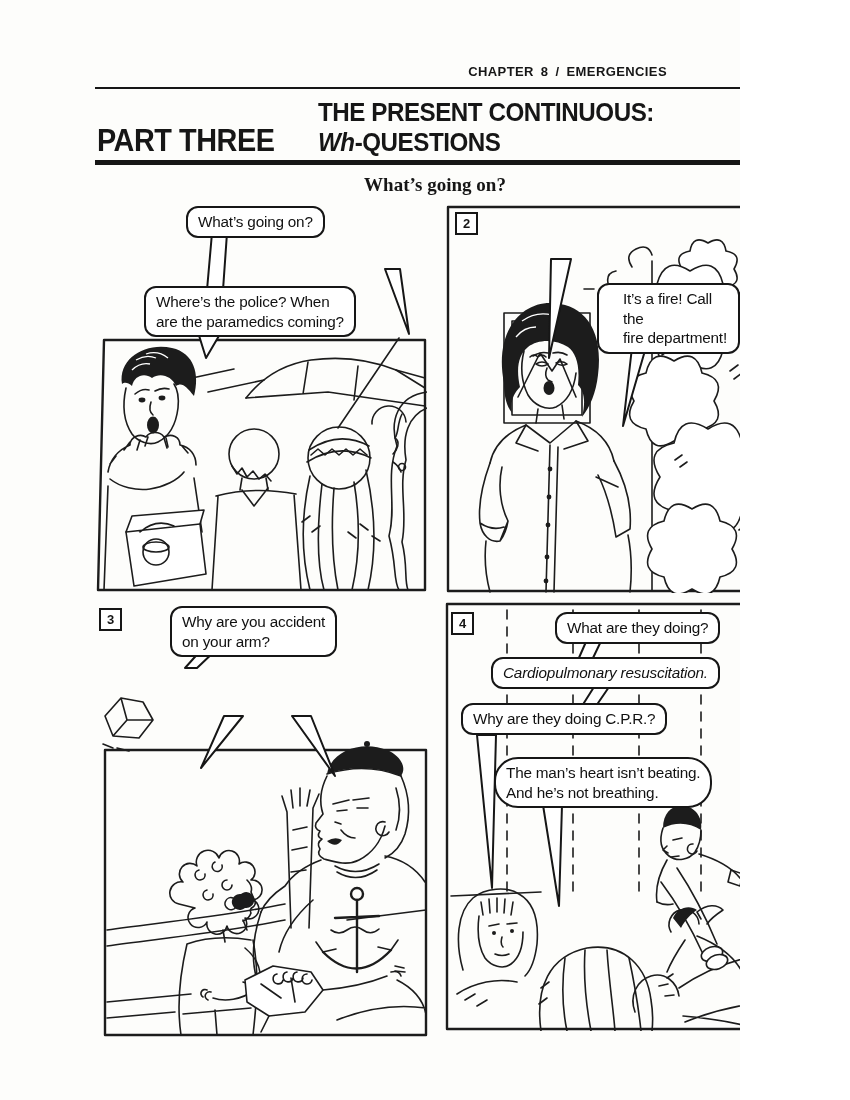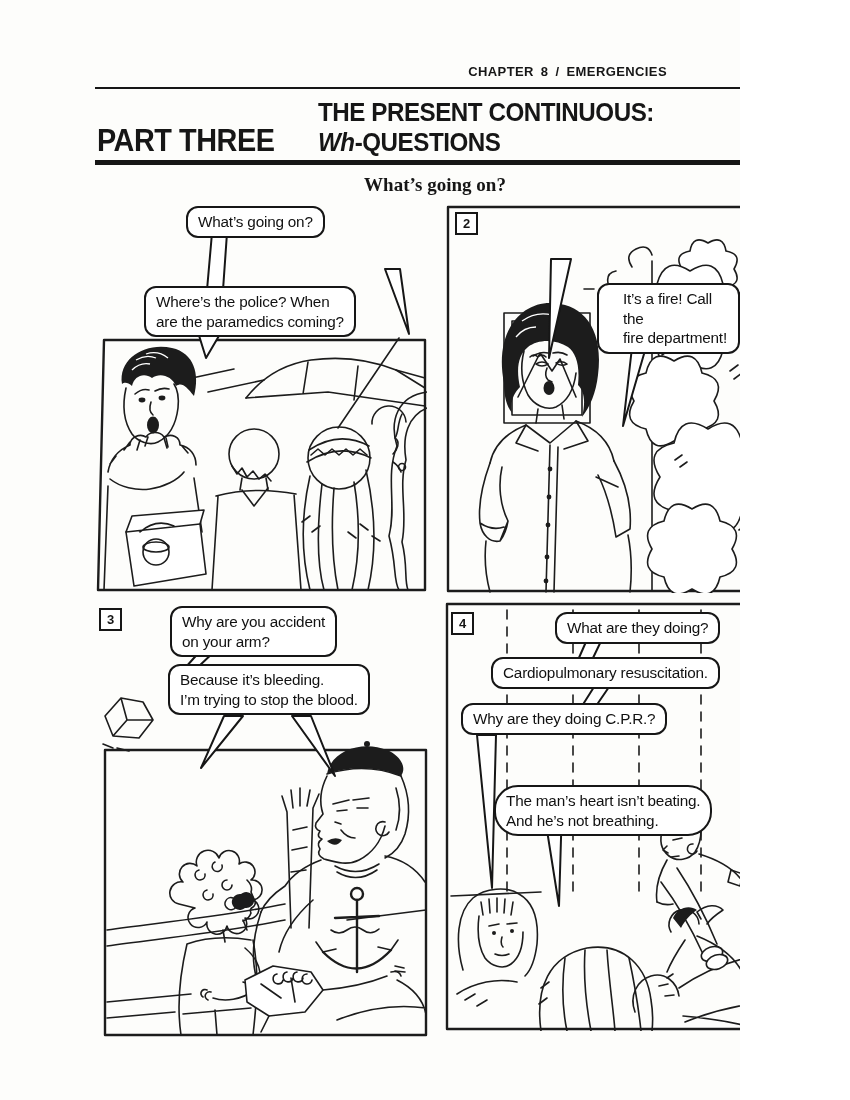--- a/index.html
+++ b/index.html
@@ -261,22 +261,20 @@
 
   <div class="bubble ctr" style="left:186px;top:206px;">What’s going on?</div>
   <div class="bubble" style="left:144px;top:286px;">Where’s the police? When
 are the paramedics coming?</div>
 
   <div class="bubble" style="left:597px;top:283px;padding-left:24px;">It’s a fire! Call the
 fire department!</div>
 
   <div class="bubble" style="left:170px;top:606px;">Why are you accident
 on your arm?</div>
-  <div class="bubble" style="left:168px;top:664px;">Because it’s bleeding.
-I’m  trying to stop the blood.</div>
 
   <div class="bubble ctr" style="left:526px;top:612px;margin-left:29px;">What are they doing?</div>
-  <div class="bubble ctr" style="left:491px;top:657px;">Cardiopulmonary resuscitation.</div>
+  <div class="bubble ctr" style="left:491px;top:657px;font-style:italic;">Cardiopulmonary resuscitation.</div>
   <div class="bubble ctr" style="left:461px;top:703px;">Why are they doing C.P.R.?</div>
-  <div class="bubble" style="left:494px;top:785px;border-radius:24px;">The man’s heart isn’t beating.
+  <div class="bubble" style="left:494px;top:757px;border-radius:24px;">The man’s heart isn’t beating.
 And he’s not breathing.</div>
 
 </div>
 
 </body></html>

